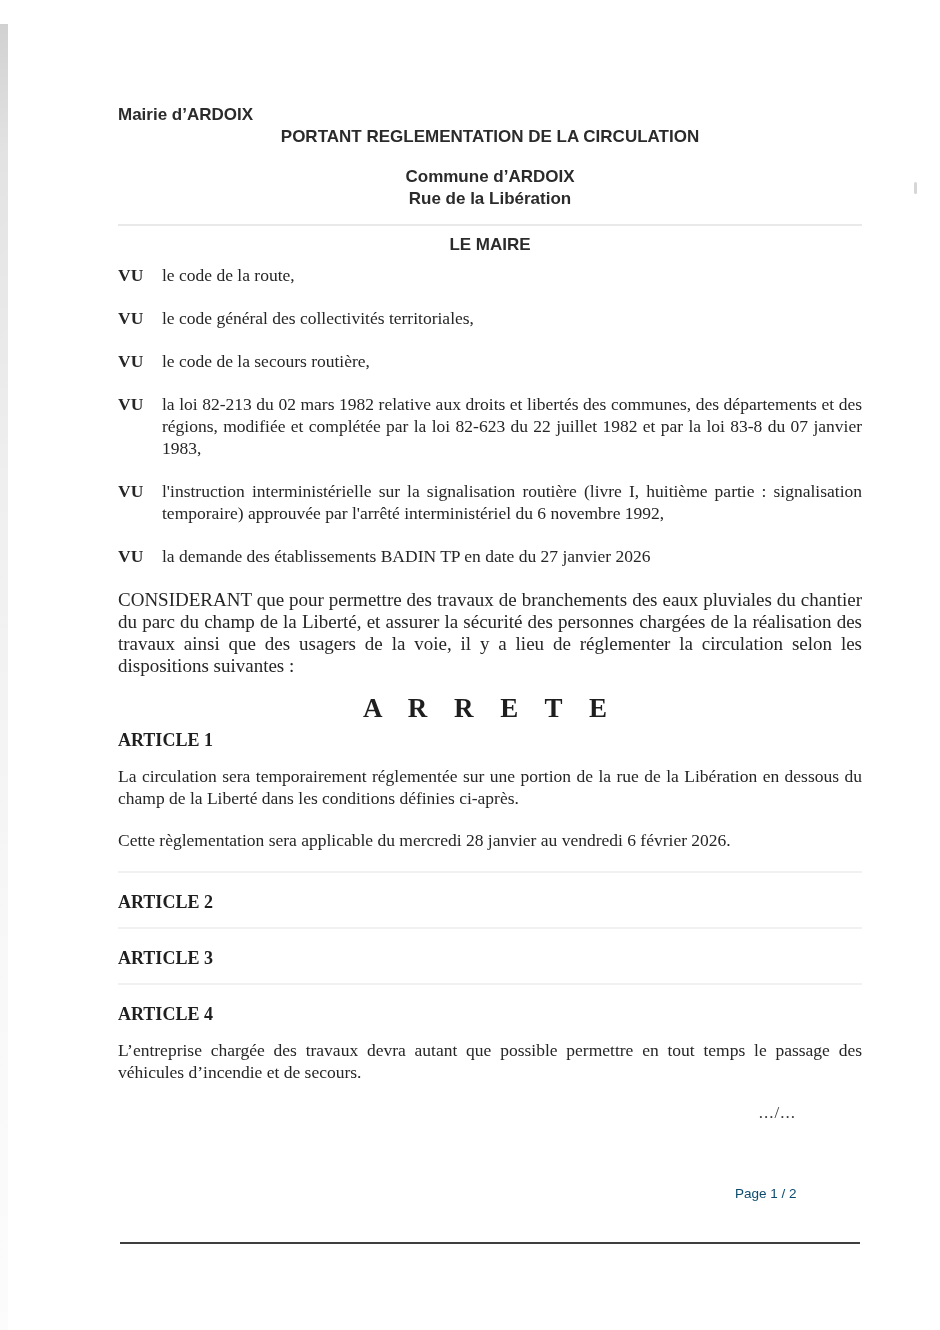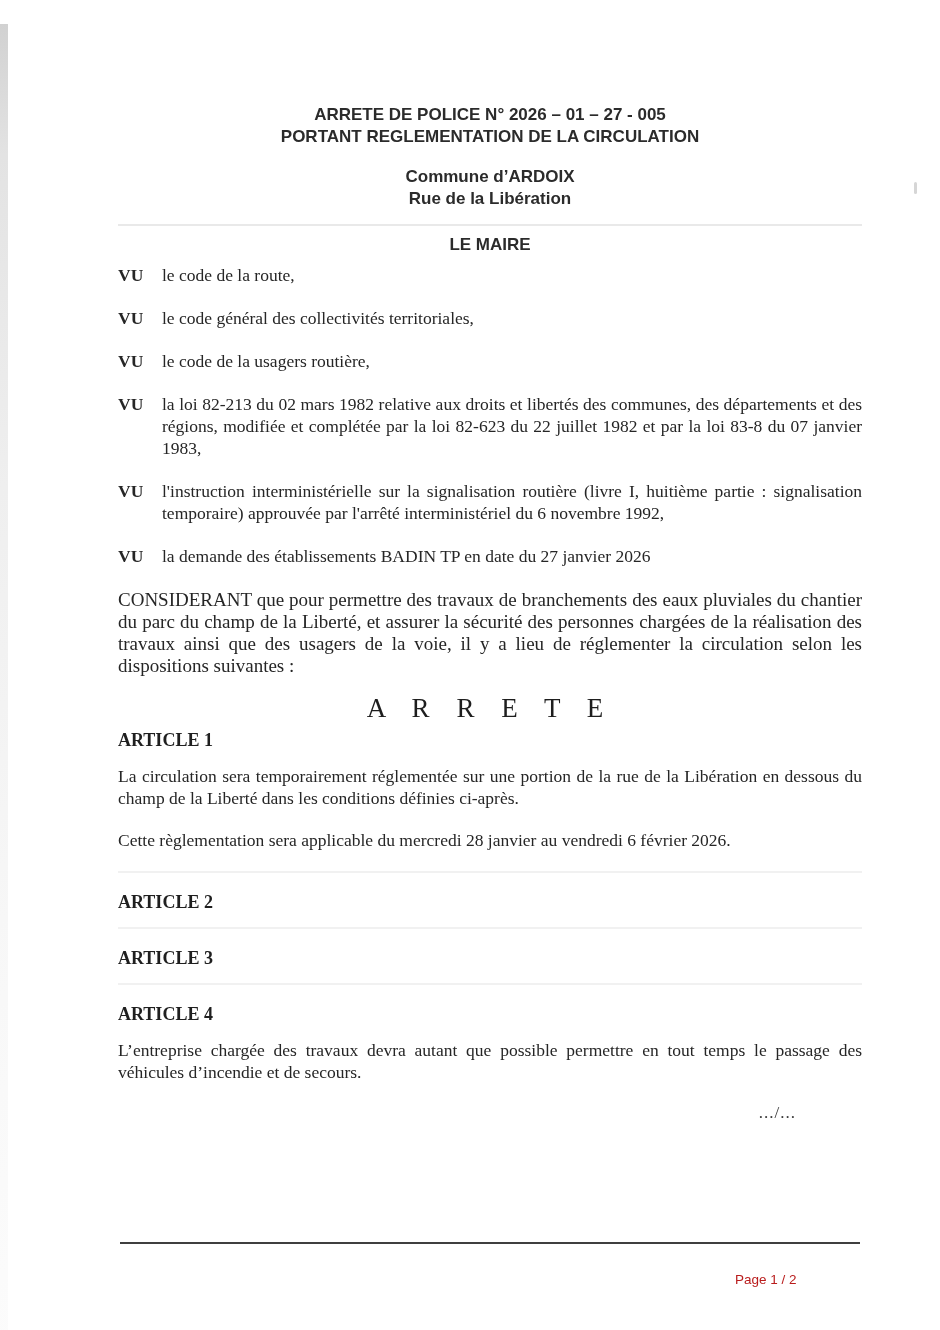--- a/index.html
+++ b/index.html
@@ -31,48 +31,48 @@
   .authority { margin-top:8px; font-weight:bold; font-size:17px; line-height:22px; text-align:center; color:#2b2b2b; }
 
   .vu-list { margin-top:8px; }
   .vu-row { display:grid; grid-template-columns:44px 1fr; margin-bottom:21px; }
   .vu-label { font-weight:bold; font-size:17.5px; line-height:22px; }
   .vu-text { font-size:17.5px; line-height:22px; text-align:justify; }
 
   .considerant { margin-top:22px; font-size:19px; line-height:22px; text-align:justify; }
 
   .arrete-title {
-    margin-top:16px; text-align:center; font-weight:normal;
+    margin-top:16px; text-align:center; font-weight:bold;
     font-size:27px; line-height:30px; letter-spacing:10px; color:#1e1e1e;
   }
 
   .article-sep { border-top:2px solid #f1f1f1; margin:0; }
   .article-heading { font-weight:bold; font-size:18px; line-height:22px; margin:18px 0 14px; color:#1f1f1f; }
   .article p { margin:0 0 20px; font-size:17.5px; line-height:22px; text-align:justify; }
   .article-1 .article-heading { margin-top:6px; }
 
   .continuation { text-align:right; padding-right:66px; font-size:17px; color:#3a3a3a; letter-spacing:1px; }
 
   .footer-rule { position:absolute; left:120px; top:1242px; width:740px; border-top:2px solid #3f3f3f; }
   .page-label {
-    position:absolute; left:735px; top:1272px;
+    position:absolute; left:735px; top:1186px;
     font-family:"Liberation Sans","DejaVu Sans",sans-serif;
-    font-size:13.5px; color:#b91c1c;
+    font-size:13.5px; color:#0c4a6e;
   }
 </style>
 </head>
 <body>
 
 <div class="page">
   <div class="scan-edge"></div>
   <div class="scan-scratch"></div>
 
   <div class="content">
 
-    <div class="title-line sans">ARRETE DE POLICE N° 2026 – 01 – 27 - 005</div>
+    <div class="office sans">Mairie d’ARDOIX</div>
     <div class="title-line sans">PORTANT REGLEMENTATION DE LA CIRCULATION</div>
 
     <div class="subtitle-block">
       <div class="title-line sans">Commune d’ARDOIX</div>
       <div class="title-line sans">Rue de la Libération</div>
     </div>
 
     <div class="scan-line"></div>
 
     <div class="authority sans">LE MAIRE</div>
@@ -81,21 +81,21 @@
         <div class="vu-row">
           <span class="vu-label">VU</span>
           <span class="vu-text">le code de la route,</span>
         </div>
         <div class="vu-row">
           <span class="vu-label">VU</span>
           <span class="vu-text">le code général des collectivités territoriales,</span>
         </div>
         <div class="vu-row">
           <span class="vu-label">VU</span>
-          <span class="vu-text">le code de la usagers routière,</span>
+          <span class="vu-text">le code de la secours routière,</span>
         </div>
         <div class="vu-row">
           <span class="vu-label">VU</span>
           <span class="vu-text">la loi 82-213 du 02 mars 1982 relative aux droits et libertés des communes, des départements et des régions, modifiée et complétée par la loi 82-623 du 22 juillet 1982 et par la loi 83-8 du 07 janvier 1983,</span>
         </div>
         <div class="vu-row">
           <span class="vu-label">VU</span>
           <span class="vu-text">l'instruction interministérielle sur la signalisation routière (livre I, huitième partie : signalisation temporaire) approuvée par l'arrêté interministériel du 6 novembre 1992,</span>
         </div>
         <div class="vu-row">

